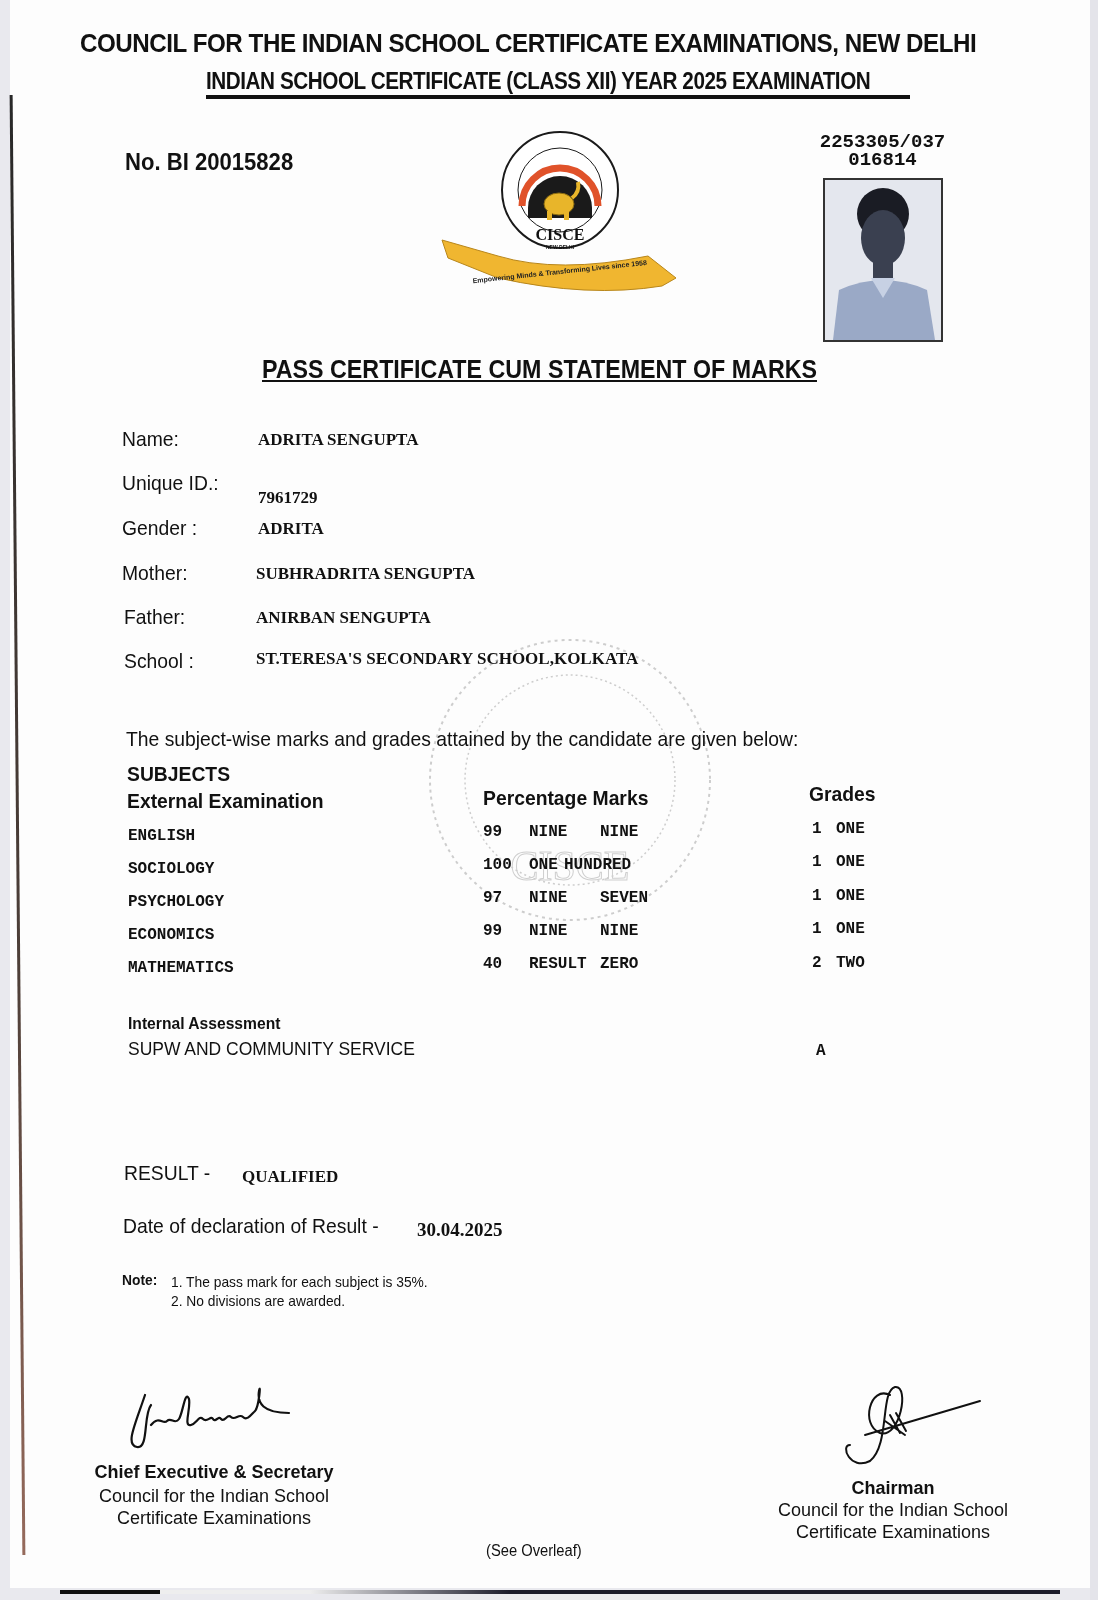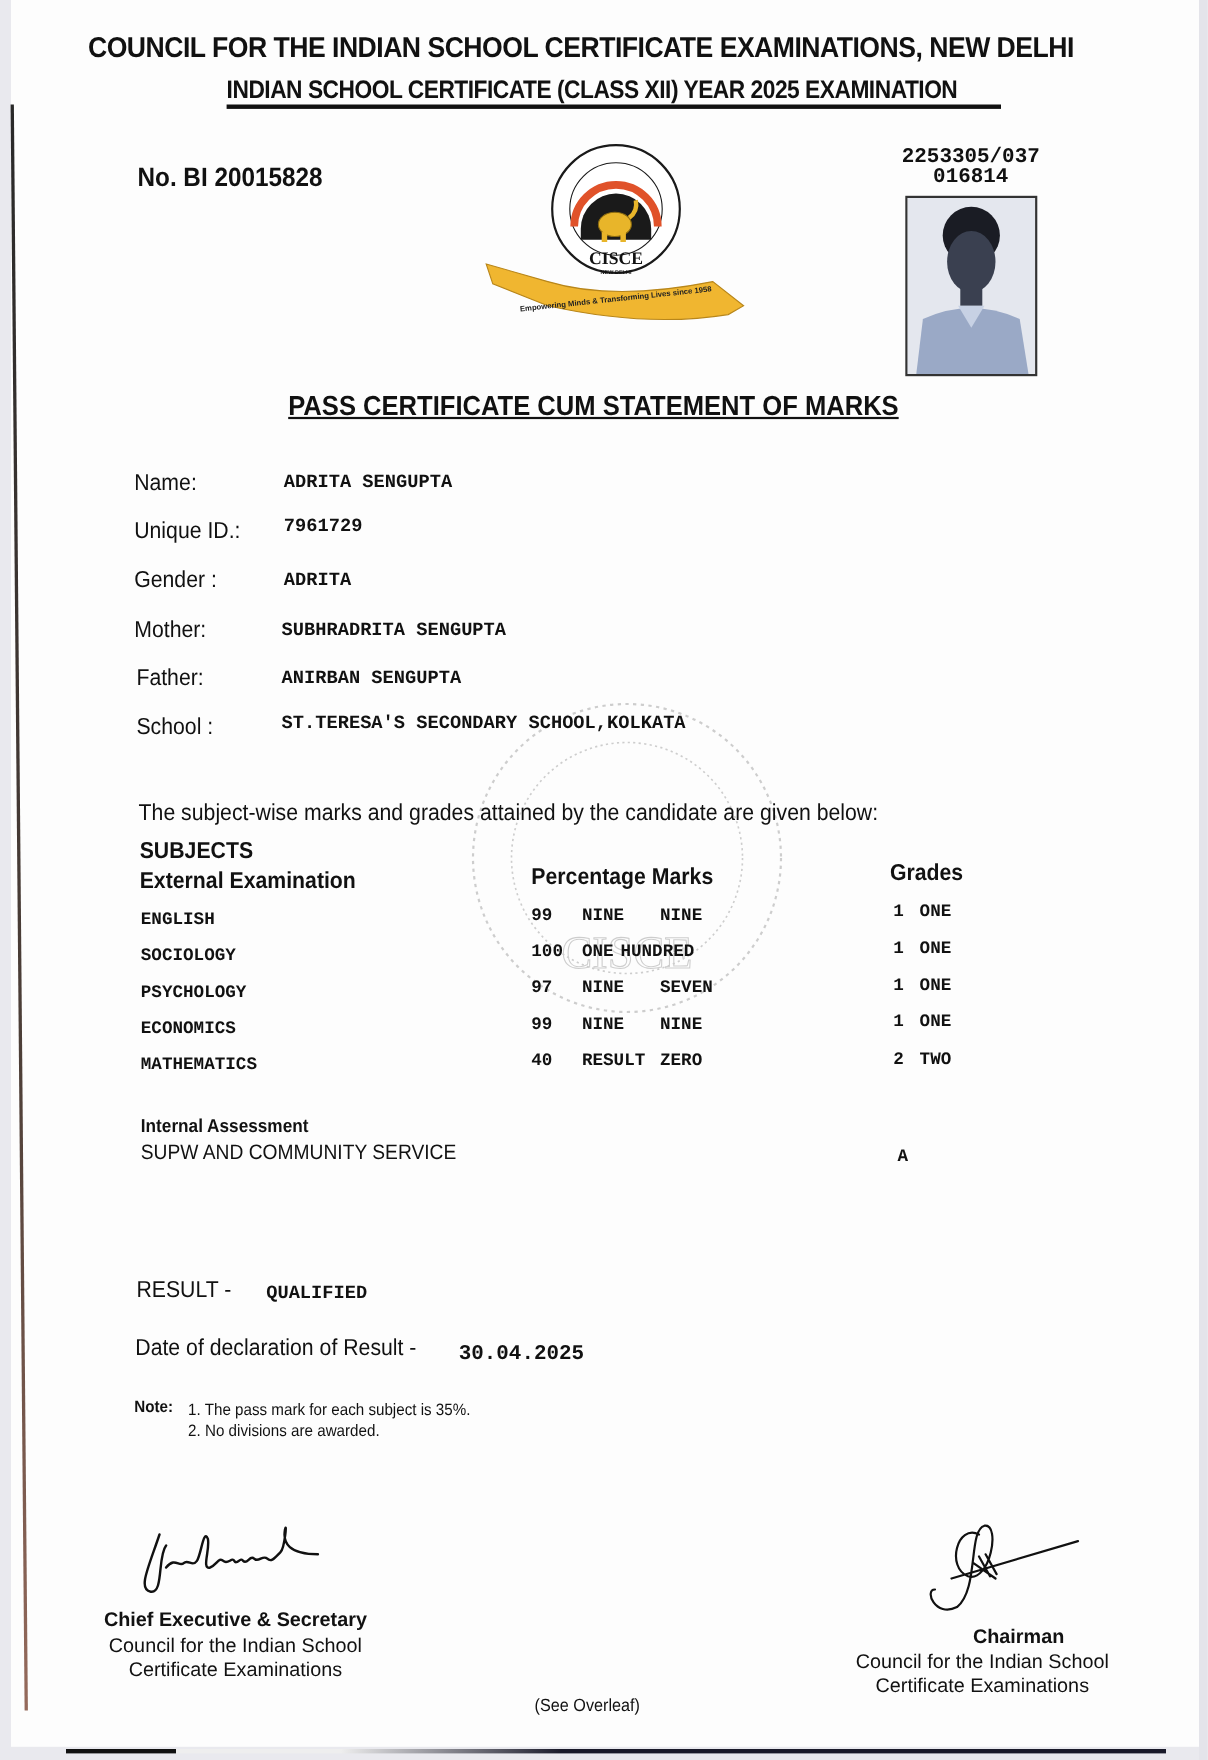--- a/index.html
+++ b/index.html
@@ -21,21 +21,21 @@
   .bottom-edge { position:absolute; left:60px; top:1590px; width:1000px; height:4px; background:linear-gradient(90deg,#111 0%,#111 10%,#eee 10%,#eee 25%,#1a1a2a 45%,#1a1a2a 100%); }
   .abs { position:absolute; }
   .title1 { left:70px; top:28px; font-weight:bold; font-size:26px; letter-spacing:-0.5px; white-space:nowrap; transform:scaleX(0.93); transform-origin:left; }
   .title2 { left:196px; top:68px; font-weight:bold; font-size:23px; letter-spacing:-0.5px; white-space:nowrap; transform:scaleX(0.9); transform-origin:left; }
   .title2-rule { left:196px; top:95px; width:704px; height:4px; background:#111; }
   .cert-no { left:115px; top:148px; font-weight:bold; font-size:24px; transform:scaleX(0.92); transform-origin:left; }
   .roll { left:800px; top:133px; font-family:"Liberation Mono", monospace; font-weight:bold; font-size:19px; text-align:center; line-height:18px; width:145px; }
   .photo { left:813px; top:178px; width:116px; height:160px; border:2px solid #333; background:linear-gradient(#dfe3ea,#c9d0dc); overflow:hidden; }
   .heading { left:252px; top:355px; font-weight:bold; font-size:25px; text-decoration:underline; white-space:nowrap; transform:scaleX(0.93); transform-origin:left; }
   .lbl { font-size:21px; transform:scaleX(0.92); transform-origin:left; white-space:nowrap; }
-  .val { font-family:Liberation Mono, monospace; font-weight:bold; font-size:17px; white-space:nowrap; }
+  .val { font-family:Liberation Serif, serif; font-weight:bold; font-size:17px; white-space:nowrap; }
   .col-head { font-weight:bold; font-size:21px; white-space:nowrap; transform:scaleX(0.92); transform-origin:left; }
   .cell { font-family:"Liberation Mono", monospace; font-weight:bold; font-size:16px; white-space:nowrap; }
   .note { font-size:15px; white-space:nowrap; transform:scaleX(0.92); transform-origin:left; }
   .sig-title { font-weight:bold; font-size:18px; text-align:center; white-space:nowrap; }
   .sig-sub { font-size:18px; text-align:center; white-space:nowrap; }
   .watermark { left:410px; top:630px; width:300px; height:300px; opacity:.28; }
 </style>
 </head>
 <body>
 
@@ -85,21 +85,21 @@
     <circle cx="150" cy="150" r="140" fill="none" stroke="#555" stroke-width="2" stroke-dasharray="3 4"></circle>
     <circle cx="150" cy="150" r="105" fill="none" stroke="#555" stroke-width="1.5" stroke-dasharray="2 3"></circle>
     <text x="150" y="250" font-family="Liberation Serif, serif" font-size="42" text-anchor="middle" fill="none" stroke="#555">CISCE</text>
   </svg>
 
   <div>
     <div class="abs lbl" style="left:112px;top:427px">Name:</div>
     <div class="abs val" style="left:248px;top:430px">ADRITA SENGUPTA</div>
 
     <div class="abs lbl" style="left:112px;top:471px">Unique ID.:</div>
-    <div class="abs val" style="left:248px;top:470px">7961729</div>
+    <div class="abs val" style="left:248px;top:488px">7961729</div>
 
     <div class="abs lbl" style="left:112px;top:516px">Gender :</div>
     <div class="abs val" style="left:248px;top:519px">ADRITA</div>
 
     <div class="abs lbl" style="left:112px;top:561px">Mother:</div>
     <div class="abs val" style="left:246px;top:564px">SUBHRADRITA SENGUPTA</div>
 
     <div class="abs lbl" style="left:114px;top:605px">Father:</div>
     <div class="abs val" style="left:246px;top:608px">ANIRBAN SENGUPTA</div>
 
@@ -172,21 +172,21 @@
   <svg class="abs" style="left:105px;top:1385px;width:200px;height:70px" viewBox="0 0 200 70">
     <path d="M30 10 C20 40 10 60 22 62 C34 64 28 30 36 20 M36 40 c8 -10 12 0 16 -4 c4 -4 8 4 12 -2 c4 -6 6 -30 10 -20 c2 10 -6 28 2 26 c6 -2 8 -10 12 -6 c4 4 8 -4 10 0 c2 4 6 -4 8 0 c4 4 6 -6 10 -2 c4 4 8 -4 12 0 c4 4 8 -2 12 -6 c4 -4 6 -30 4 -20 c-2 12 4 22 30 22" fill="none" stroke="#111" stroke-width="2.2" stroke-linecap="round"></path>
   </svg>
   <div class="abs sig-title" style="left:84px;top:1462px;width:240px">Chief Executive &amp; Secretary</div>
   <div class="abs sig-sub" style="left:84px;top:1486px;width:240px">Council for the Indian School</div>
   <div class="abs sig-sub" style="left:84px;top:1508px;width:240px">Certificate Examinations</div>
 
   <svg class="abs" style="left:820px;top:1375px;width:170px;height:100px" viewBox="0 0 170 100">
     <path d="M60 20 C40 10 30 50 50 58 C70 64 80 10 65 12 C50 16 60 70 40 86 C20 96 10 70 20 70 M35 60 L150 26 M55 46 L75 60 M60 40 L70 58 M66 38 L76 56" fill="none" stroke="#111" stroke-width="2" stroke-linecap="round"></path>
   </svg>
-  <div class="abs sig-title" style="left:796px;top:1478px;width:240px">Chairman</div>
+  <div class="abs sig-title" style="left:763px;top:1478px;width:240px">Chairman</div>
   <div class="abs sig-sub" style="left:763px;top:1500px;width:240px">Council for the Indian School</div>
   <div class="abs sig-sub" style="left:763px;top:1522px;width:240px">Certificate Examinations</div>
 
   <div class="abs" style="left:476px;top:1542px;font-size:16px;white-space:nowrap;transform:scaleX(0.92);transform-origin:left">(See Overleaf)</div>
 </div>
 
 <div class="right-strip"></div>
 <div class="bottom-edge"></div>
 
 </body></html>

